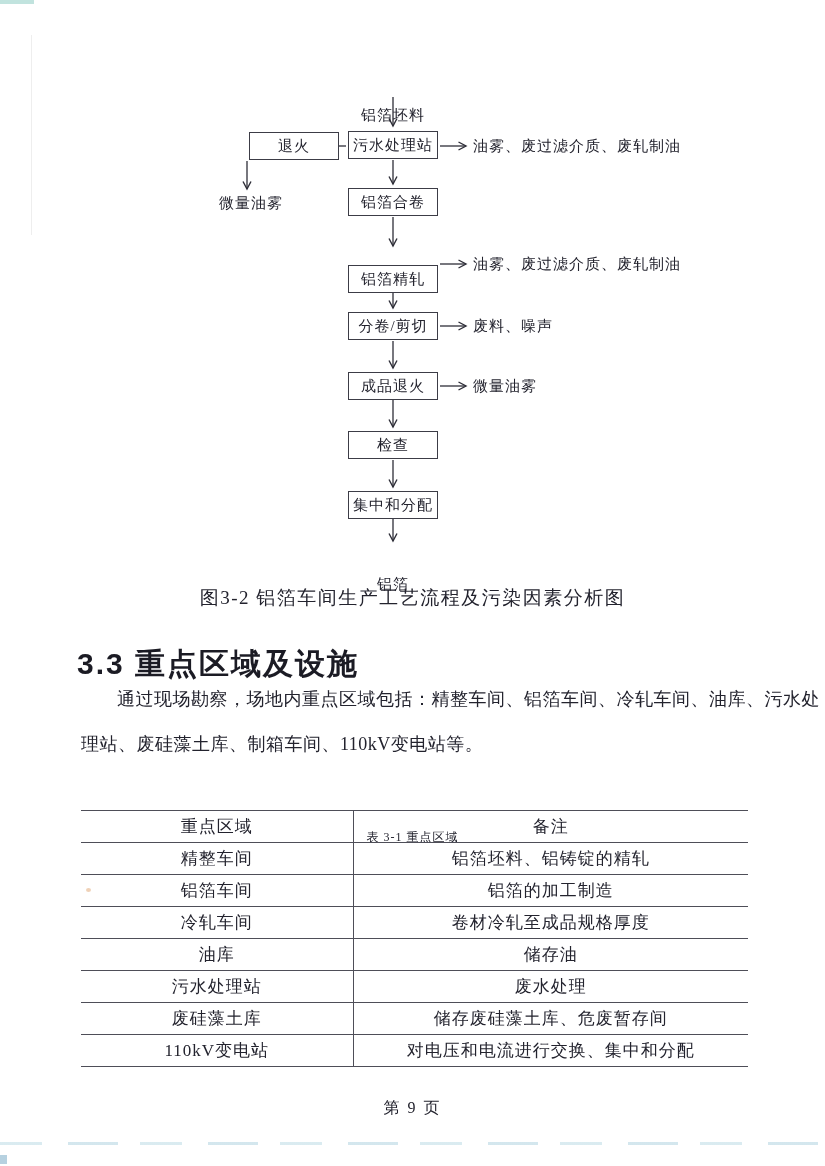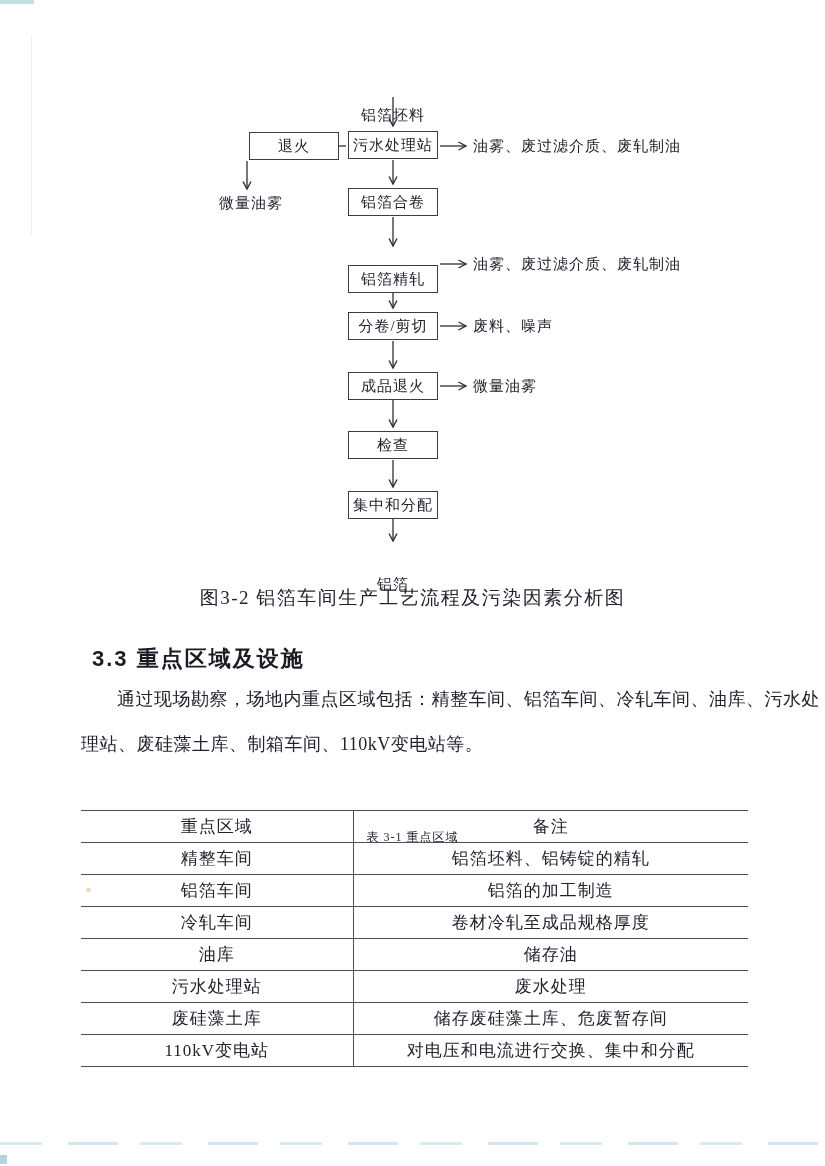--- a/index.html
+++ b/index.html
@@ -41,25 +41,25 @@
     left: 15px;
     width: 795px;
     text-align: center;
     white-space: nowrap;
   }
   .caption-wrap { top: 585px; font-size: 19px; letter-spacing: 1.5px; }
   .tabletitle-wrap { top: 782px; font-size: 12px; letter-spacing: 1px; margin-top: 47px; }
   .footer-wrap { left: 0; width: 825px; top: 1098px; font-size: 16px; letter-spacing: 2px; }
   .heading {
     position: absolute;
-    left: 92px;
+    left: 77px;
     top: 644px;
     font-family: "Liberation Sans", sans-serif;
     font-weight: 700;
-    font-size: 22px;
+    font-size: 30px;
     letter-spacing: 2px;
     color: #1b1b24;
     white-space: nowrap;
   }
   .para-line {
     position: absolute;
     left: 81px;
     width: 678px;
     font-size: 18px;
     letter-spacing: 0.5px;
@@ -210,20 +210,21 @@
         <td>废硅藻土库</td>
         <td>储存废硅藻土库、危废暂存间</td>
       </tr>
       <tr>
         <td>110kV变电站</td>
         <td>对电压和电流进行交换、集中和分配</td>
       </tr>
     </tbody>
   </table>
 
+  <div class="footer-wrap">第 9 页</div>
 
   <div class="artifact" style="left:0; top:0; width:34px; height:4px; background:#9fd4cc; opacity:.65;"></div>
   <div class="artifact" style="left:31px; top:35px; width:1px; height:200px; background:#d9d9d9; opacity:.45;"></div>
   <div class="artifact" style="left:86px; top:888px; width:5px; height:4px; background:#e0a470; opacity:.5; border-radius:50%;"></div>
   <div class="dash-line"></div>
   <div class="artifact" style="left:0; top:1155px; width:7px; height:9px; background:#8fb8d0; opacity:.65;"></div>
 
 </div>
 
 </body></html>

